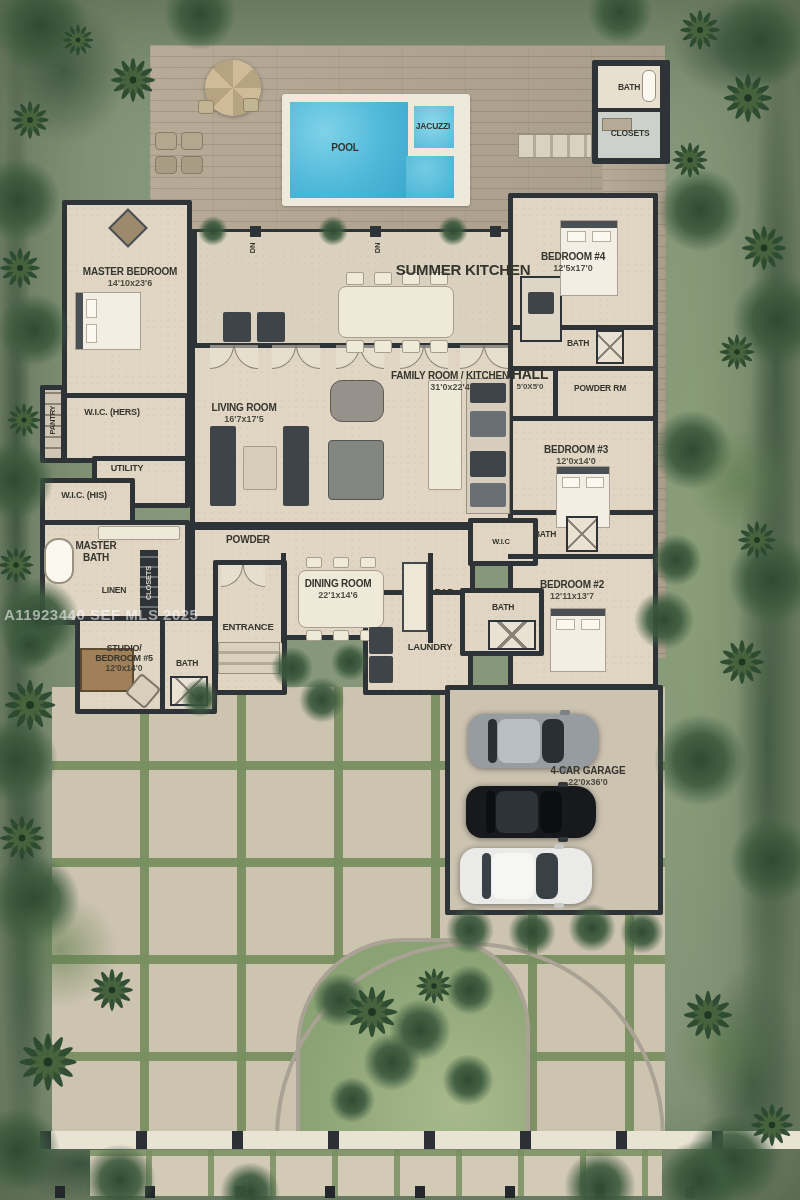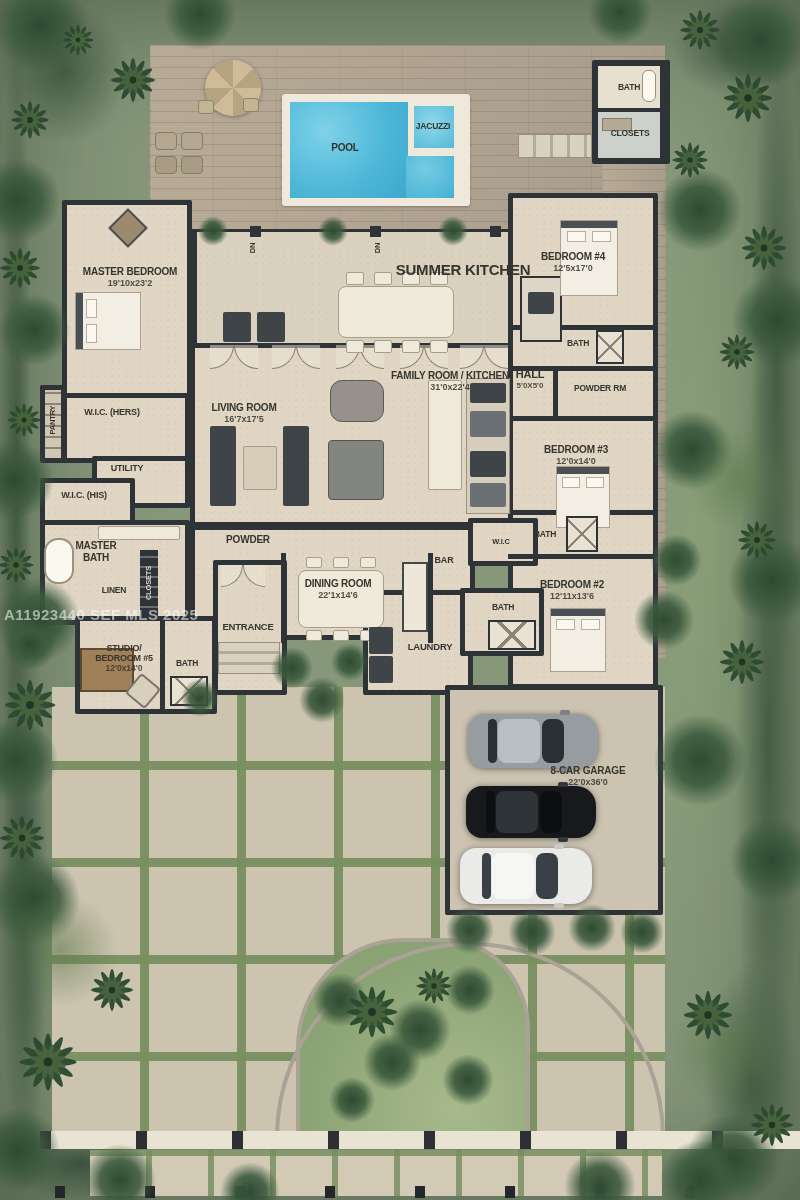--- a/index.html
+++ b/index.html
@@ -366,34 +366,34 @@
     </div>
   <div class="lbl xs vert" style="left:253px;top:248px">
       <span class="nm">DN</span>
     </div>
   <div class="lbl xs vert" style="left:378px;top:248px">
       <span class="nm">DN</span>
     </div>
 
   <div class="lbl" style="left:130px;top:277px">
     <span class="nm">MASTER BEDROOM</span>
-    <span class="dm">19'10x23'2</span>
+    <span class="dm">14'10x23'6</span>
     </div>
   <div class="lbl" style="left:463px;top:270px">
       <span class="nm" style="font-size:15px">SUMMER KITCHEN</span>
     </div>
   <div class="lbl" style="left:573px;top:262px">
     <span class="nm">BEDROOM #4</span>
     <span class="dm">12'5x17'0</span>
     </div>
   <div class="lbl sm" style="left:578px;top:344px">
       <span class="nm">BATH</span>
     </div>
   <div class="lbl" style="left:530px;top:379px">
-    <span class="nm" style="font-size:11px">HALL</span>
+    <span class="nm" style="font-size:14px">HALL</span>
     <span class="dm" style="font-size:8px">5'0X5'0</span>
     </div>
   <div class="lbl sm" style="left:600px;top:389px">
       <span class="nm">POWDER RM</span>
     </div>
   <div class="lbl" style="left:450px;top:381px">
     <span class="nm">FAMILY ROOM / KITCHEN</span>
     <span class="dm">31'0x22'4</span>
     </div>
   <div class="lbl" style="left:244px;top:413px">
@@ -421,52 +421,52 @@
   <div class="lbl sm" style="left:114px;top:591px">
       <span class="nm">LINEN</span>
     </div>
   <div class="lbl xs vert" style="left:149px;top:583px">
       <span class="nm" style="color:#ddd6c6">CLOSETS</span>
     </div>
   <div class="lbl" style="left:338px;top:589px">
     <span class="nm">DINING ROOM</span>
     <span class="dm">22'1x14'6</span>
     </div>
-  <div class="lbl" style="left:444px;top:560px">
+  <div class="lbl" style="left:444px;top:592px">
       <span class="nm" style="font-size:9px">BAR</span>
     </div>
   <div class="lbl xs" style="left:501px;top:542px">
       <span class="nm">W.I.C</span>
     </div>
   <div class="lbl sm" style="left:545px;top:535px">
       <span class="nm">BATH</span>
     </div>
   <div class="lbl" style="left:576px;top:455px">
     <span class="nm">BEDROOM #3</span>
     <span class="dm">12'0x14'0</span>
     </div>
   <div class="lbl" style="left:572px;top:590px">
     <span class="nm">BEDROOM #2</span>
-    <span class="dm">12'11x13'6</span>
+    <span class="dm">12'11x13'7</span>
     </div>
   <div class="lbl sm" style="left:503px;top:608px">
       <span class="nm">BATH</span>
     </div>
   <div class="lbl" style="left:430px;top:647px">
       <span class="nm" style="font-size:9.5px">LAUNDRY</span>
     </div>
   <div class="lbl" style="left:248px;top:627px">
       <span class="nm" style="font-size:9.5px">ENTRANCE</span>
     </div>
   <div class="lbl" style="left:124px;top:658px;width:74px">
     <span class="nm" style="font-size:9px">STUDIO/ BEDROOM #5</span>
     <span class="dm" style="font-size:8.5px">12'0x14'0</span>
     </div>
   <div class="lbl sm" style="left:187px;top:664px">
       <span class="nm">BATH</span>
     </div>
   <div class="lbl" style="left:588px;top:776px">
-    <span class="nm">8-CAR GARAGE</span>
+    <span class="nm">4-CAR GARAGE</span>
     <span class="dm">22'0x36'0</span>
     </div>
 
   <div class="wm">A11923440 SEF MLS 2025</div>
 </div>
 
 </body></html>

